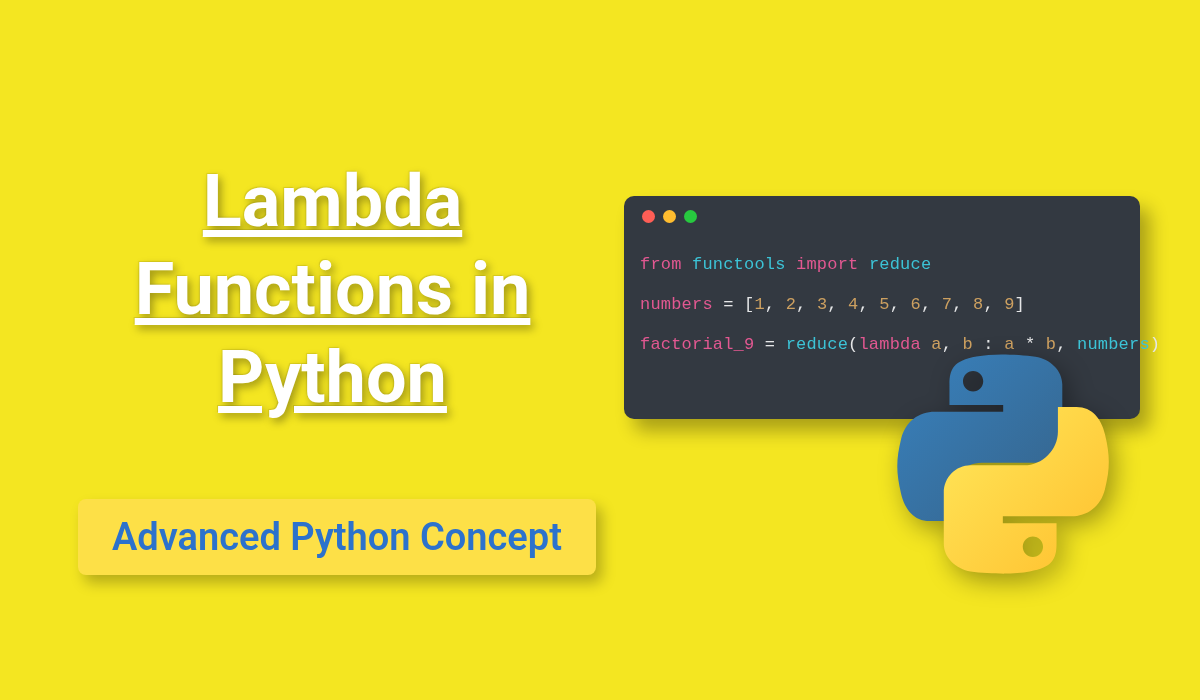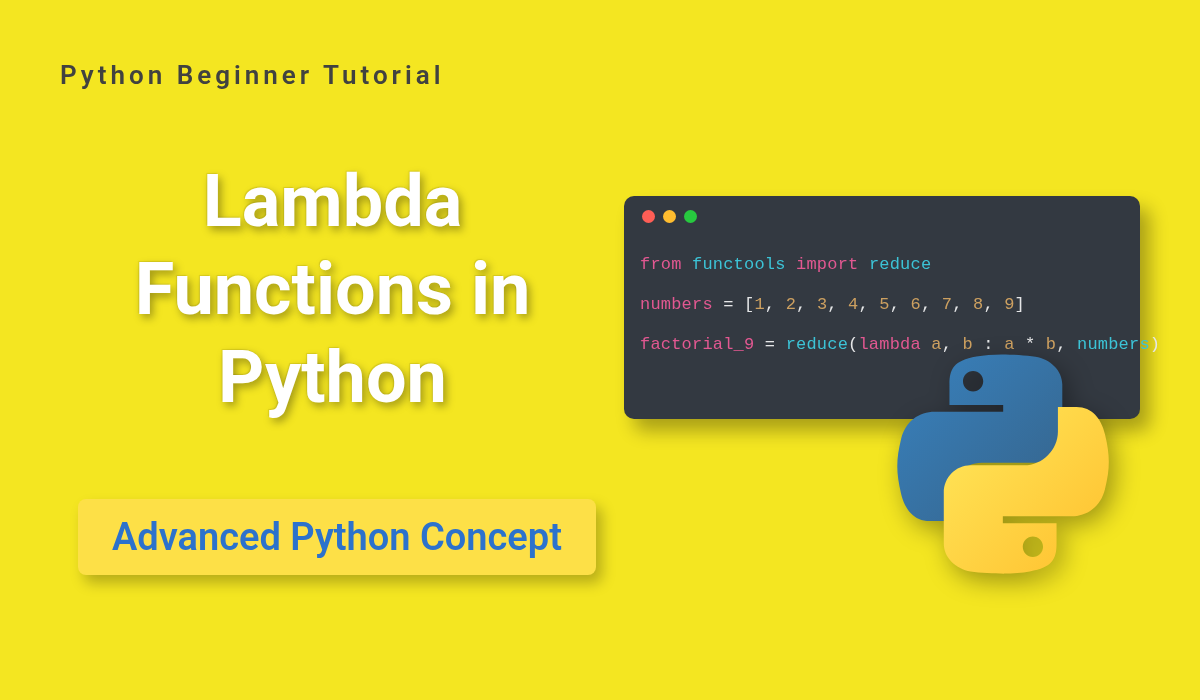--- a/index.html
+++ b/index.html
@@ -37,20 +37,21 @@
       position: absolute;
       left: 100px;
       top: 158px;
       width: 465px;
       text-align: center;
       font-size: 72px;
       font-weight: 700;
       color: #FFFFFF;
       line-height: 1.22;
       text-shadow: 3px 4px 8px rgba(0,0,0,0.35), -1px -1px 1px rgba(0,0,0,0.1);
+      text-decoration: underline;
     }
     .badge {
       position: absolute;
       left: 78px;
       top: 499px;
       background: #fde047;
       border-radius: 8px;
       padding: 16px 34px;
       box-shadow: 6px 8px 14px rgba(0,0,0,0.25);
     }
@@ -104,21 +105,20 @@
       top: 354px;
       width: 220px;
       height: 220px;
       filter: drop-shadow(6px 8px 12px rgba(0,0,0,0.35));
     }
   </style>
 </head>
 <body>
 
 <div class="header">
-  <div class="header-left">Python Beginner Tutorial</div>
 </div>
 
 <div class="main-title">Lambda Functions in Python</div>
 
 <div class="badge">
   <span class="badge-text">Advanced Python Concept</span>
 </div>
 
 <div class="code-window">
   <div class="window-dots">

